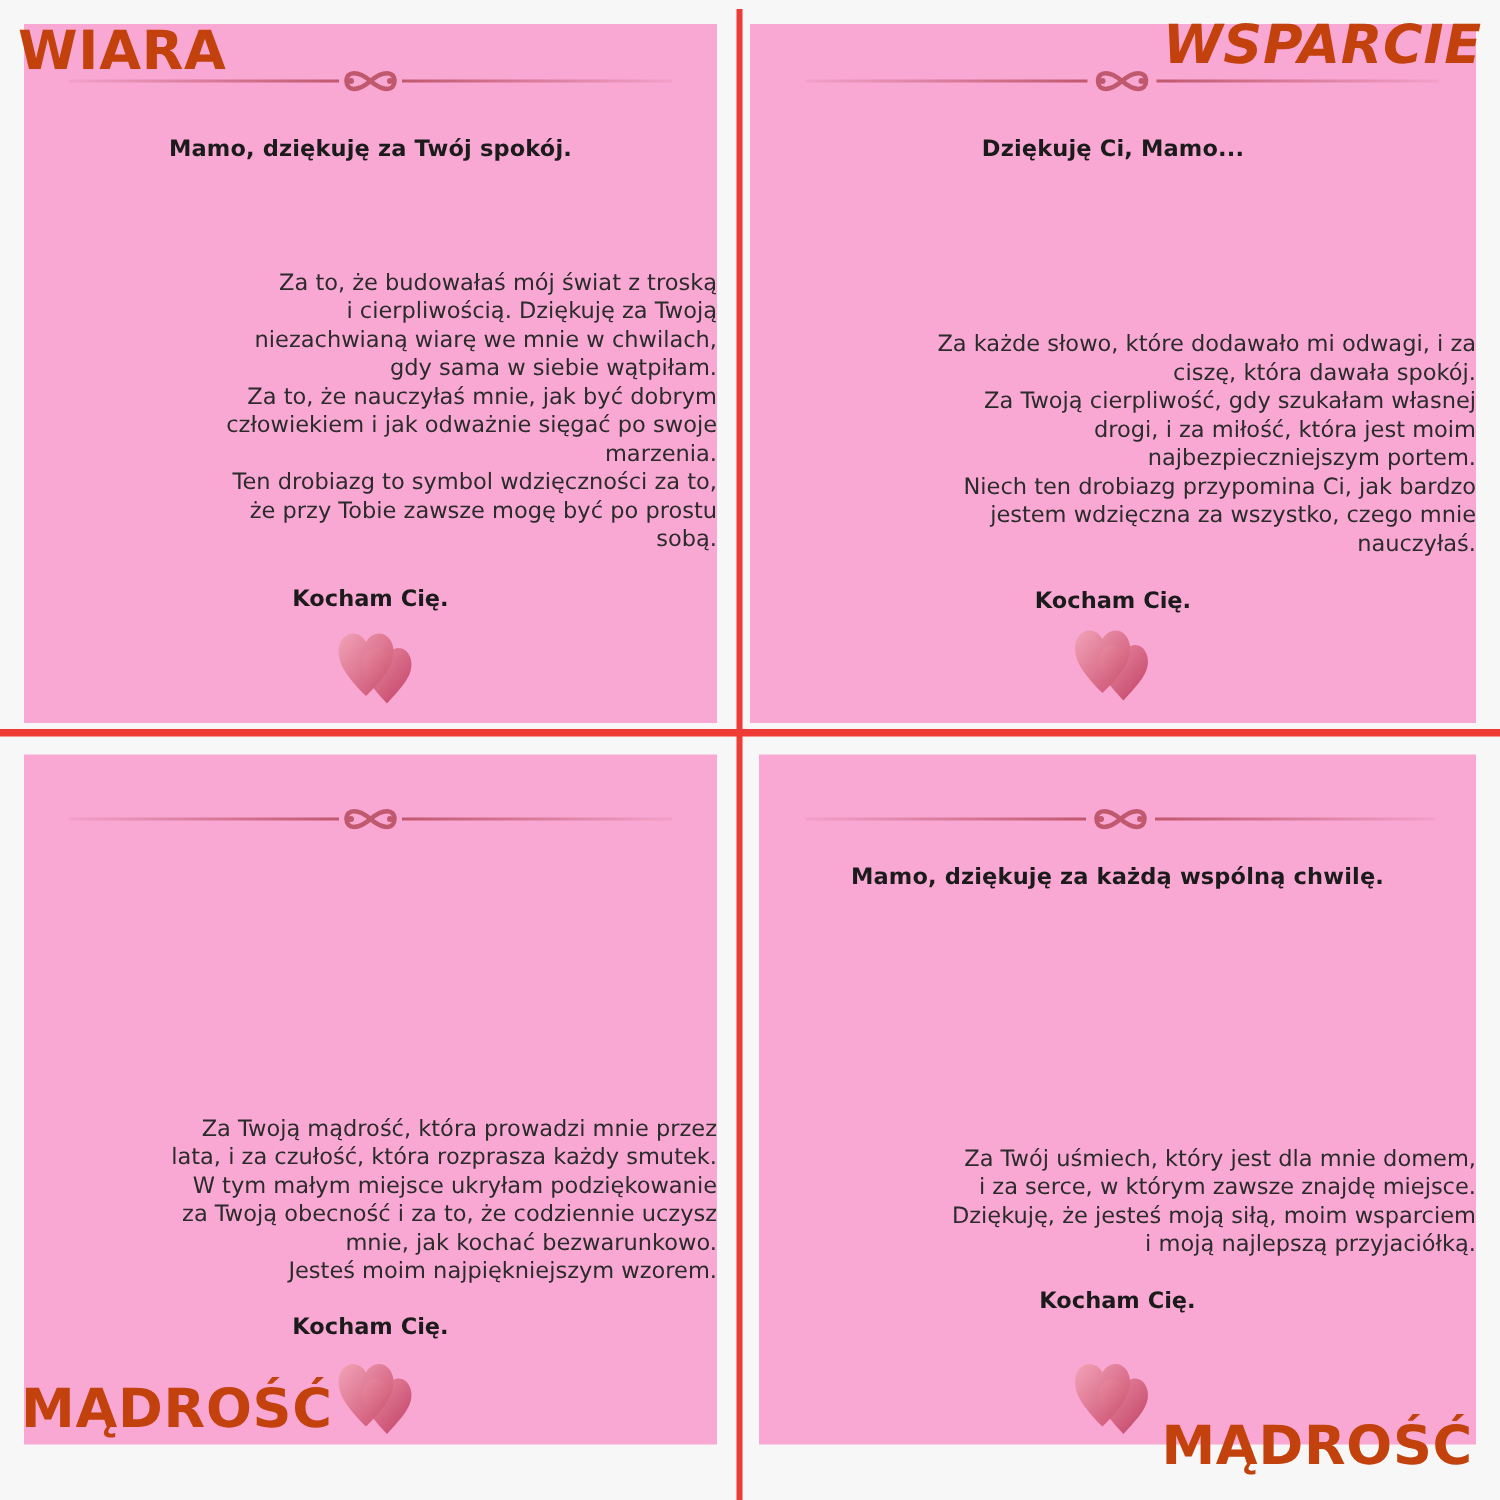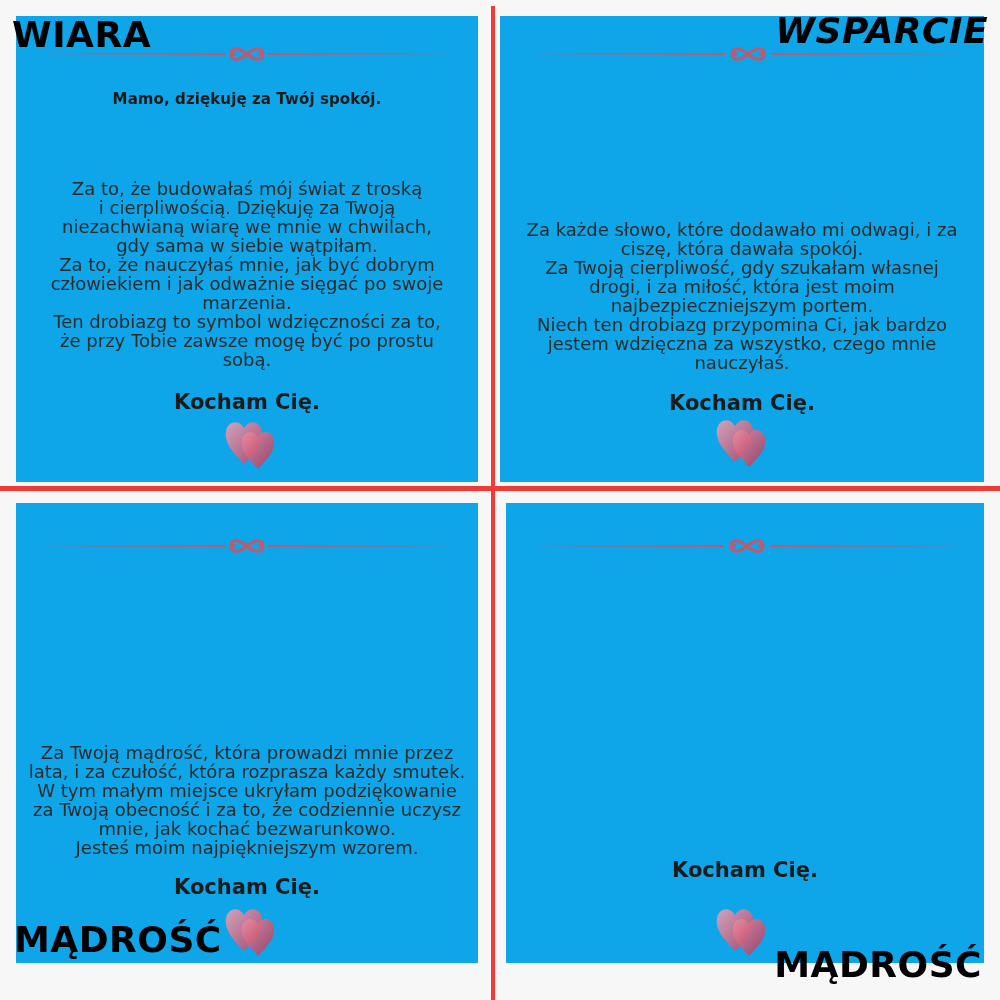--- a/index.html
+++ b/index.html
@@ -2,21 +2,21 @@
 <html><head>
   <meta charset="utf-8">
   <style>
     html, body { margin: 0; padding: 0; }
     body {
       width: 1000px; height: 1000px; position: relative; overflow: hidden;
       background: #f7f7f7;
       font-family: "DejaVu Sans", sans-serif;
     }
     .card {
-      position: absolute; background: #0ea5e9;
+      position: absolute; background: #f9a8d4;
     }
     .card.tl { left: 16px; top: 16px; width: 462px; height: 466px; }
     .card.tr { left: 500px; top: 16px; width: 484px; height: 466px; }
     .card.bl { left: 16px; top: 503px; width: 462px; height: 460px; }
     .card.br { left: 506px; top: 503px; width: 478px; height: 460px; }
 
     .ornament {
       position: absolute; height: 20px;
     }
     .ornament .line-l, .ornament .line-r {
@@ -26,36 +26,36 @@
     .ornament .line-l { background: linear-gradient(to right, rgba(192,88,110,0.1), #c0586e); }
     .ornament .line-r { background: linear-gradient(to left, rgba(192,88,110,0.1), #c0586e); }
     .ornament svg { position: absolute; top: 0; }
 
     .title {
       position: absolute; left: 0; right: 0; text-align: center;
       font-family: "DejaVu Sans", sans-serif; font-weight: bold;
       font-size: 15px; color: #1b1b1b; letter-spacing: 0.1px;
     }
     .body {
-      position: absolute; left: 0; right: 0; text-align: center;
-      font-family: "DejaVu Sans", sans-serif; font-size: 18px; line-height: 19px;
+      position: absolute; left: 0; right: 0; text-align: right;
+      font-family: "DejaVu Sans", sans-serif; font-size: 15px; line-height: 19px;
       color: #2b2b2b; white-space: pre-line;
     }
     .sign {
       position: absolute; left: 0; right: 0; text-align: center;
       font-family: "DejaVu Sans", sans-serif; font-weight: bold;
-      font-size: 21px; color: #1b1b1b;
+      font-size: 15px; color: #1b1b1b;
     }
     .hearts { position: absolute; width: 60px; height: 56px; }
 
     .vline { position: absolute; left: 491px; top: 6px; width: 4px; height: 994px; background: #ee3b35; }
     .hline { position: absolute; left: 0; top: 486px; width: 1000px; height: 5px; background: #ee3b35; }
 
     .category {
-      position: absolute; color: #000000; font-weight: bold;
+      position: absolute; color: #c2410c; font-weight: bold;
       font-family: "DejaVu Sans", sans-serif; font-size: 36px; letter-spacing: 0.5px;
     }
     .cat-tl { left: 12px; top: 14px; }
     .cat-tr { right: 12px; top: 10px; font-style: italic; }
     .cat-bl { left: 14px; top: 904px; margin-top: 15px; }
     .cat-br { right: 18px; top: 944px; }
   </style>
 </head>
 <body>
 
@@ -107,20 +107,21 @@
 </div>
 
 <div class="card tr">
   <div class="ornament" style="left:37px; width:422px; top:28px;">
     <div class="line-l" style="left:0; width:188px;"></div>
     <svg style="left:191px;" width="40" height="20">
         <use href="#ribbon-sym"></use>
       </svg>
     <div class="line-r" style="left:234px; width:188px;"></div>
   </div>
+  <div class="title" style="top:74px;">Dziękuję Ci, Mamo...</div>
   <div class="body" style="top:204px;">Za każde słowo, które dodawało mi odwagi, i za
 ciszę, która dawała spokój.
 Za Twoją cierpliwość, gdy szukałam własnej
 drogi, i za miłość, która jest moim
 najbezpieczniejszym portem.
 Niech ten drobiazg przypomina Ci, jak bardzo
 jestem wdzięczna za wszystko, czego mnie
 nauczyłaś.</div>
   <div class="sign" style="top:375px;">Kocham Cię.</div>
   <svg class="hearts" style="left:213px; top:396px;" viewBox="0 0 60 56">
@@ -149,20 +150,25 @@
 </div>
 
 <div class="card br">
   <div class="ornament" style="left:31px; width:420px; top:33px;">
     <div class="line-l" style="left:0; width:187px;"></div>
     <svg style="left:190px;" width="40" height="20">
         <use href="#ribbon-sym"></use>
       </svg>
     <div class="line-r" style="left:233px; width:187px;"></div>
   </div>
+  <div class="title" style="top:72px;">Mamo, dziękuję za każdą wspólną chwilę.</div>
+  <div class="body" style="top:260px;">Za Twój uśmiech, który jest dla mnie domem,
+i za serce, w którym zawsze znajdę miejsce.
+Dziękuję, że jesteś moją siłą, moim wsparciem
+i moją najlepszą przyjaciółką.</div>
   <div class="sign" style="top:355px;">Kocham Cię.</div>
   <svg class="hearts" style="left:207px; top:398px;" viewBox="0 0 60 56">
       <use href="#hearts-sym"></use>
     </svg>
 </div>
 
 <div class="vline"></div>
 <div class="hline"></div>
 
 <div class="category cat-tl">WIARA</div>

